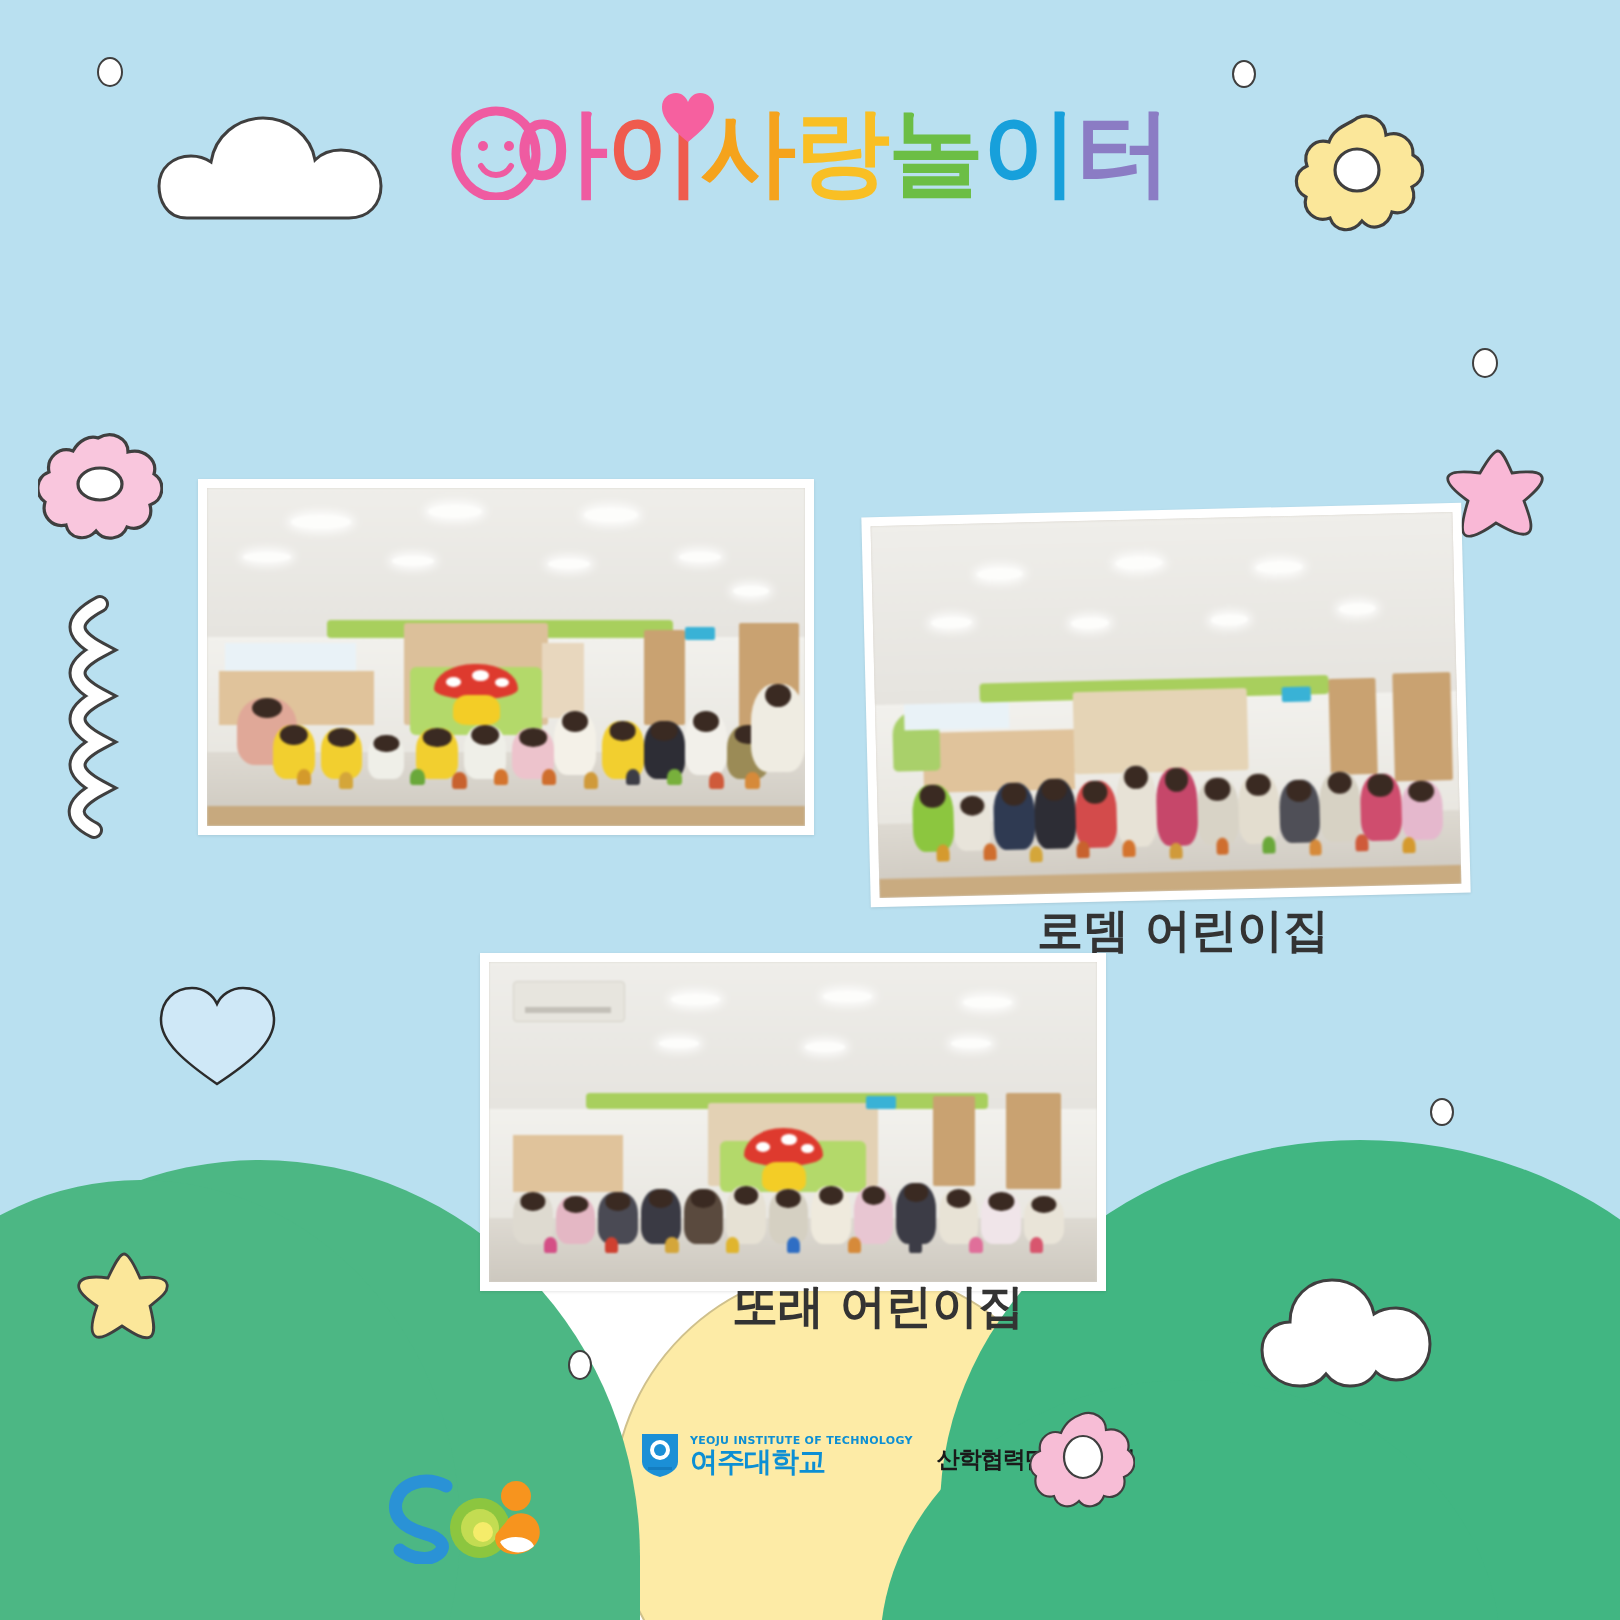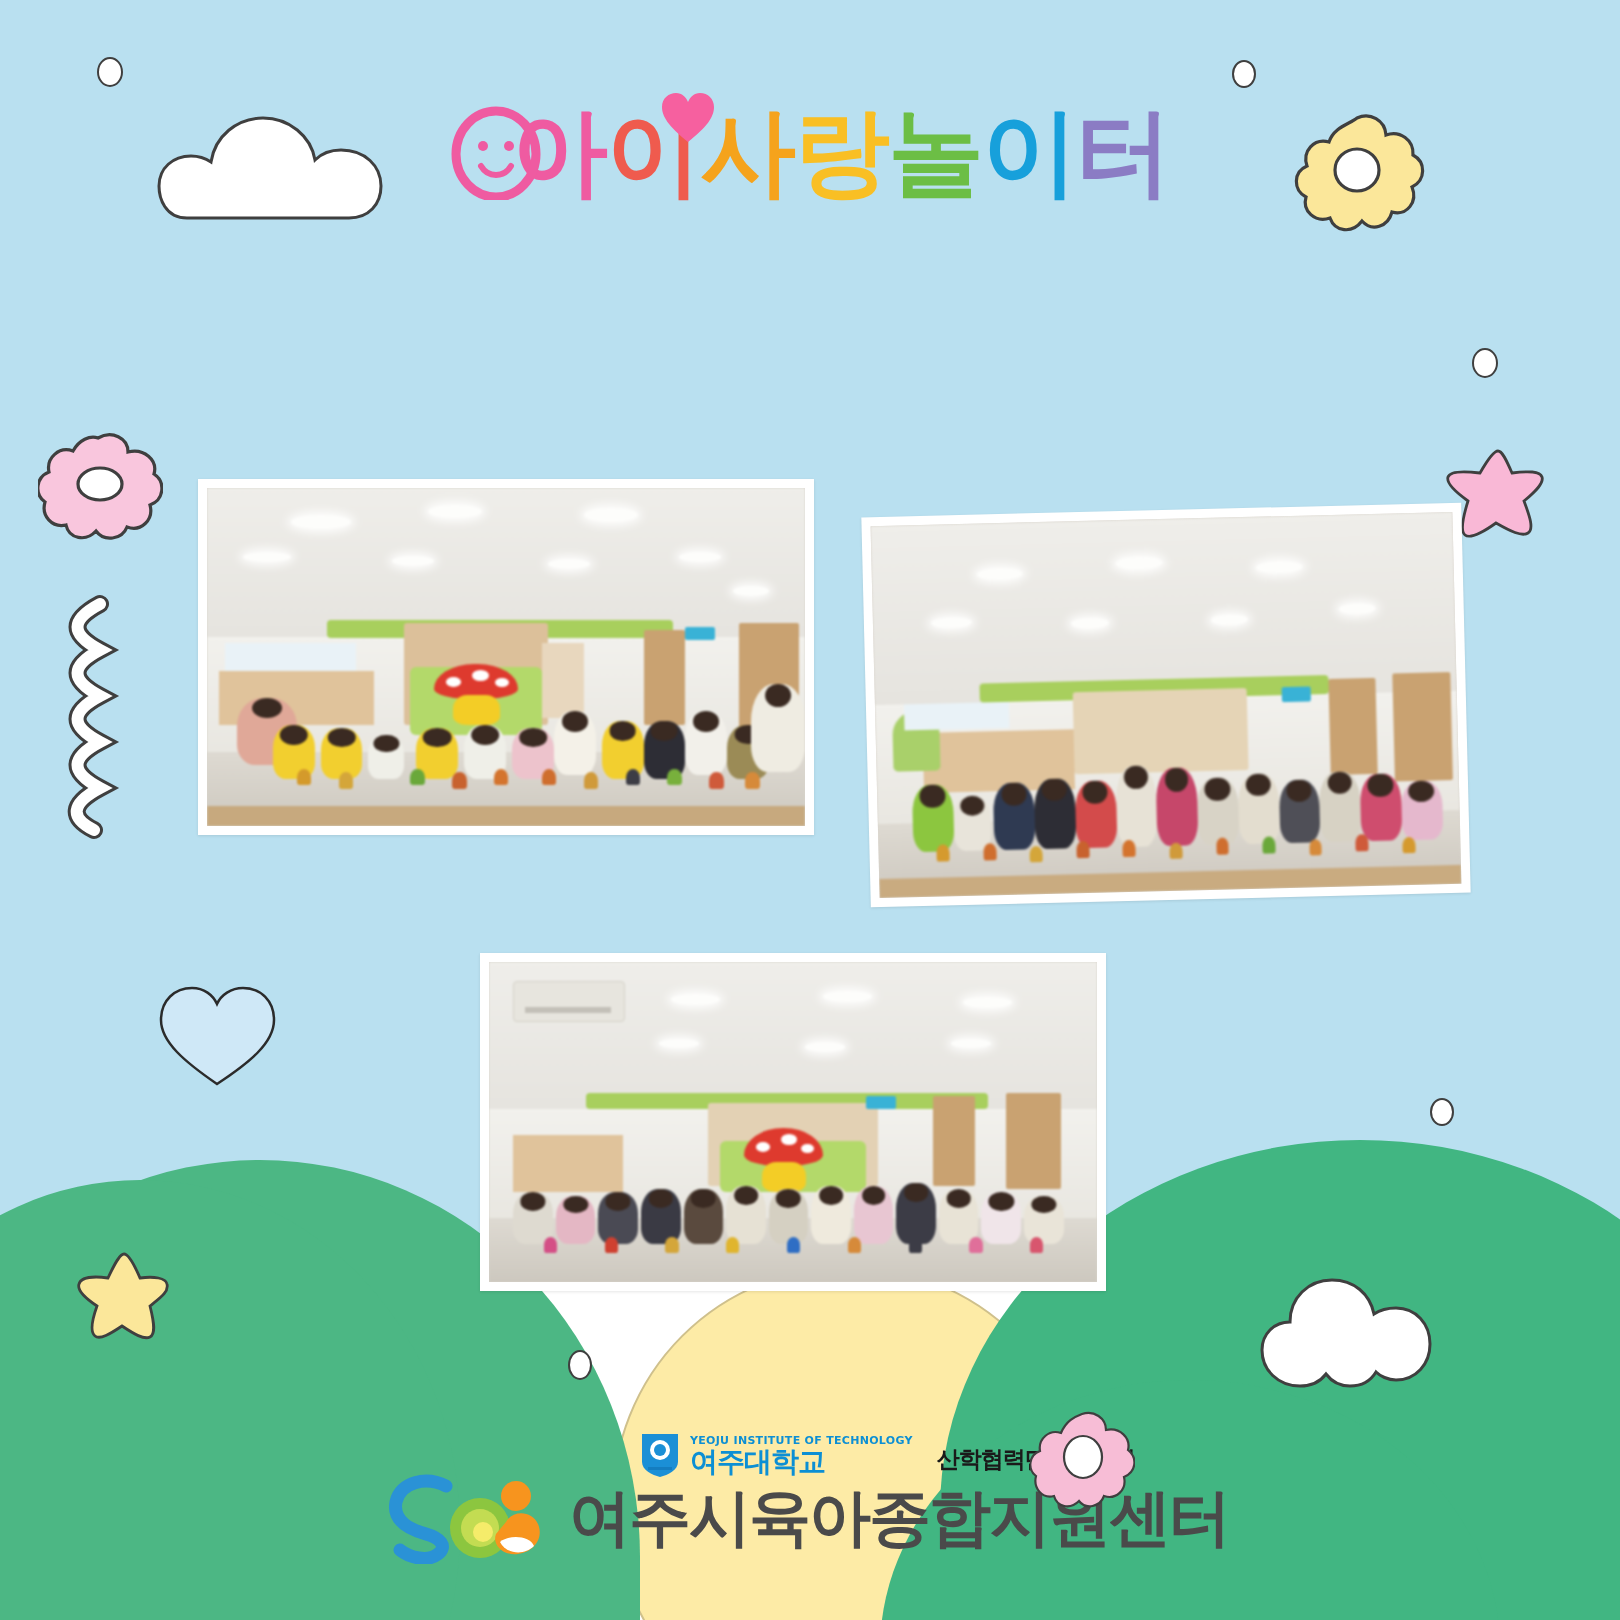--- a/index.html
+++ b/index.html
@@ -460,20 +460,21 @@
         <div class="toy" style="left:50%;top:87%;width:2.2%;height:4.5%;background:#d09a3a;"></div>
         <div class="toy" style="left:58%;top:86%;width:2.2%;height:4.5%;background:#cf6e2e;"></div>
         <div class="toy" style="left:66%;top:86%;width:2.2%;height:4.5%;background:#6aa83a;"></div>
         <div class="toy" style="left:74%;top:87%;width:2.2%;height:4.5%;background:#d68a3a;"></div>
         <div class="toy" style="left:82%;top:86%;width:2.2%;height:4.5%;background:#cf5a3a;"></div>
         <div class="toy" style="left:90%;top:87%;width:2.2%;height:4.5%;background:#d59a2e;"></div>
         <div style="position:absolute;left:0;bottom:0;width:100%;height:5%;background:#c9ab80;"></div>
       </div>
     </div>
   </div>
+  <div class="caption" style="left:1037px;top:900px;">로뎀  어린이집</div>
 
   <div class="photo-card" style="left:480px;top:953px;width:608px;height:320px;">
     <div class="photo">
       <div class="blurwrap">
         <div class="room-ceiling" style="height:46%;"></div>
         <div class="room-wall" style="top:46%;height:34%;"></div>
         <div class="room-floor" style="height:20%;"></div>
         <div style="position:absolute;left:4%;top:6%;width:18%;height:12%;background:#e7e5de;border-radius:4px;border:1px solid #d5d2c9;"></div>
         <div style="position:absolute;left:6%;top:14%;width:14%;height:2%;background:#c3c0b8;"></div>
         <div class="light" style="left:30%;top:10%;width:8%;height:3.4%;"></div>
@@ -542,20 +543,21 @@
         <div class="toy" style="left:29%;top:86%;width:2.2%;height:5%;background:#d4a63a;"></div>
         <div class="toy" style="left:39%;top:86%;width:2.2%;height:5%;background:#e0b52e;"></div>
         <div class="toy" style="left:49%;top:86%;width:2.2%;height:5%;background:#2f6ec4;"></div>
         <div class="toy" style="left:59%;top:86%;width:2.2%;height:5%;background:#d68a3a;"></div>
         <div class="toy" style="left:69%;top:86%;width:2.2%;height:5%;background:#3c3c46;"></div>
         <div class="toy" style="left:79%;top:86%;width:2.2%;height:5%;background:#e06f9a;"></div>
         <div class="toy" style="left:89%;top:86%;width:2.2%;height:5%;background:#d8566e;"></div>
       </div>
     </div>
   </div>
+  <div class="caption" style="left:732px;top:1276px;">또래  어린이집</div>
 
   <div class="footer-univ" style="left:640px;top:1432px;z-index:7;">
     <span class="univ-shield">
       <svg width="40" height="46" viewBox="0 0 40 46">
         <path d="M2 2 H38 V30 C38 38 28 43 20 45 C12 43 2 38 2 30 Z" fill="#1b8fd6"></path>
         <circle cx="20" cy="18" r="10" fill="#ffffff"></circle>
         <circle cx="20" cy="18" r="6" fill="#1b8fd6"></circle>
         <rect x="8" y="35" width="24" height="3" fill="#0f6fae" opacity=".55"></rect>
       </svg>
     </span>
@@ -573,16 +575,15 @@
                  C40 90 22 86 12 78" fill="none" stroke="#2a92d6" stroke-width="13" stroke-linecap="round"></path>
         <circle cx="92" cy="56" r="30" fill="#8cc63f"></circle>
         <circle cx="92" cy="56" r="19" fill="#c3dc52"></circle>
         <circle cx="95" cy="60" r="10" fill="#f5ec6a"></circle>
         <circle cx="128" cy="24" r="15" fill="#f7941e"></circle>
         <path d="M118 50 C124 38 144 38 150 52 C156 66 146 80 130 82
                  C114 84 104 72 108 62" fill="#f7941e"></path>
         <path d="M112 70 C122 62 142 64 146 74 C136 84 118 82 112 70 Z" fill="#ffffff"></path>
       </svg>
     </span>
-    <span class="center-name">여주시육아종합지원센터</span>
   </div>
 
 </div>
 
 </body></html>

